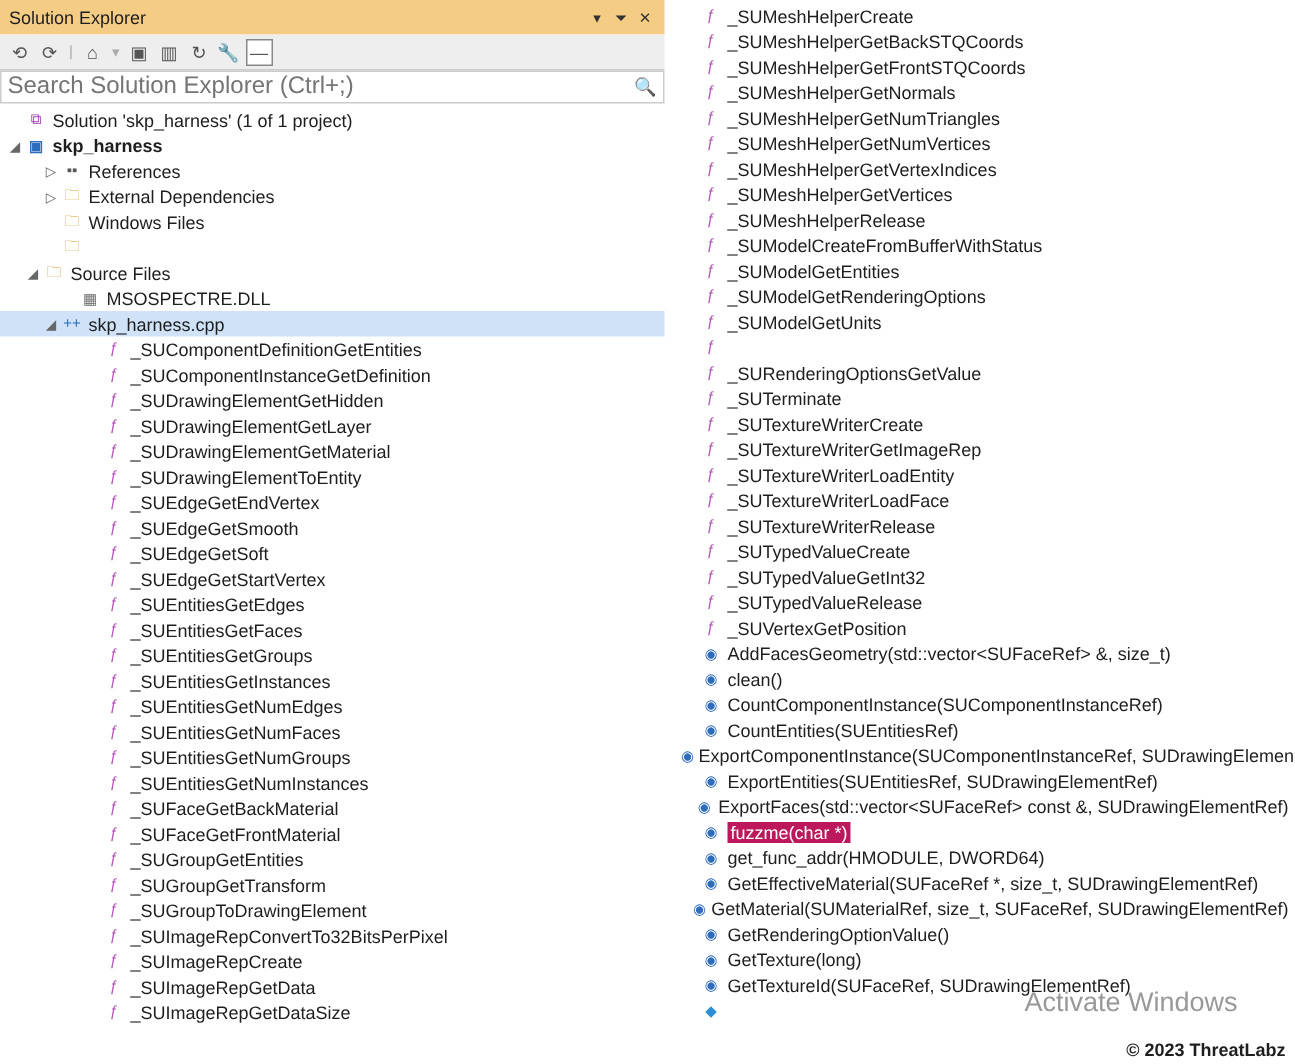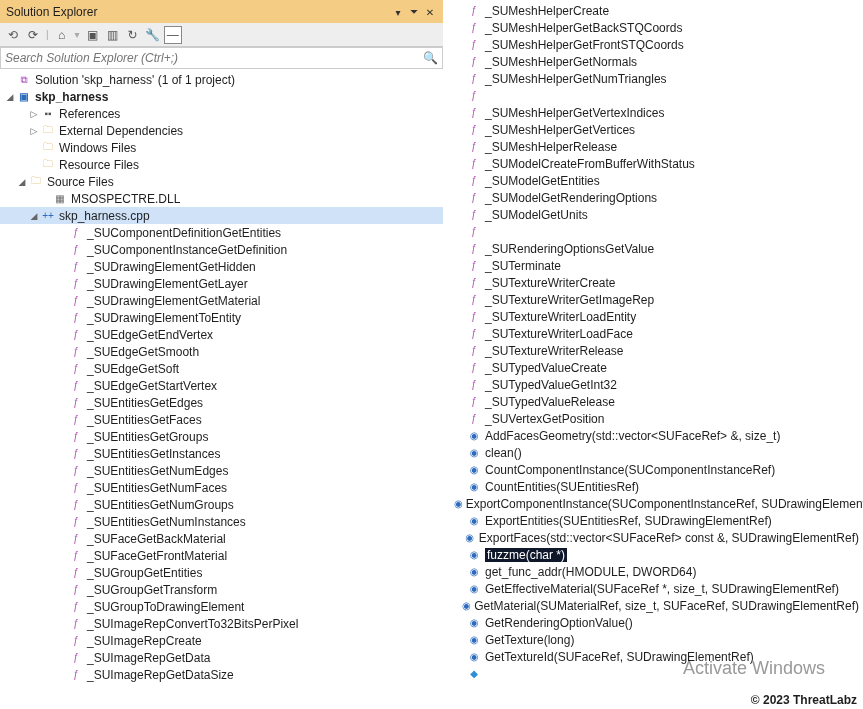--- a/index.html
+++ b/index.html
@@ -15,41 +15,41 @@
   .pin-icon, .close-icon { width: 14px; height: 14px; display: inline-flex; align-items: center; justify-content: center; font-size: 10px; color: #333; }
 
   
   .toolbar { background: #eee; border-bottom: 1px solid #ccc; display: flex; align-items: center; padding: 1px 4px; height: 24px; gap: 2px; }
   .tool-btn { width: 18px; height: 18px; display: inline-flex; align-items: center; justify-content: center; font-size: 12px; color: #555; cursor: pointer; }
   .tool-btn.bordered { border: 1px solid #888; background: #fff; padding: 0 2px; }
   .tool-sep { color: #aaa; margin: 0 2px; font-size: 10px; }
 
   
   .searchbar { display: flex; align-items: center; border: 1px solid #ccc; height: 22px; padding: 0 4px; }
-  .searchbar input { border: none; outline: none; flex: 1; font-size: 12px; color: #555; font-style: italic; }
+  .searchbar input { border: none; outline: none; flex: 1; font-size: 16px; color: #555; }
   .searchbar .mag { color: #555; font-size: 12px; }
 
   
   .tree { flex: 1; overflow: auto; padding: 2px 0 4px 0; background: #fff; }
   .node { display: flex; align-items: center; height: 17px; padding-right: 4px; white-space: nowrap; font-size: 12px; }
   .node.selected { background: #cfe2f8; }
   .expander { width: 12px; display: inline-flex; justify-content: center; color: #666; font-size: 9px; }
   .icon { width: 16px; display: inline-flex; justify-content: center; align-items: center; font-size: 10px; margin-right: 3px; }
   .icon.sln { color: #a63db8; }
   .icon.proj { color: #2d6bbd; font-weight: bold; }
   .icon.ref { color: #555; }
   .icon.folder { color: #d9a13a; }
   .icon.dll { color: #6a6a6a; }
   .icon.cpp { color: #2d6bbd; }
   .icon.fn { color: #b355b8; }
   .icon.fn2 { color: #2d6bbd; }
   .icon.var { color: #2d8fd6; }
   .label { flex: 1; color: #1e1e1e; }
   .label.bold { font-weight: 600; }
-  .highlight-red { background: #0f172a; color: #fff; padding: 0 2px; }
+  .highlight-red { background: #be185d; color: #fff; padding: 0 2px; }
 
   .copyright { position: absolute; bottom: 2px; right: 6px; font-size: 12px; color: #1e1e1e; font-weight: 600; margin-left: 48px; }
   .activate { position: absolute; right: 38px; bottom: 30px; color: #999; font-size: 18px; font-weight: 400; pointer-events: none; }
 </style>
 </head>
 <body>
 
 <div class="container">
 
   <div class="left-panel">
@@ -106,21 +106,20 @@
         <span class="label">External Dependencies</span>
       </div>
       <div class="node" style="padding-left:28px">
         <span class="expander"></span>
         <span class="icon folder">🗀</span>
         <span class="label">Windows Files</span>
       </div>
       <div class="node" style="padding-left:28px">
         <span class="expander"></span>
         <span class="icon folder">🗀</span>
-        <span class="label">Resource Files</span>
       </div>
       <div class="node" style="padding-left:16px">
         <span class="expander">◢</span>
         <span class="icon folder">🗀</span>
         <span class="label">Source Files</span>
       </div>
       <div class="node" style="padding-left:40px">
         <span class="expander"></span>
         <span class="icon dll">▦</span>
         <span class="label">MSOSPECTRE.DLL</span>
@@ -298,20 +297,21 @@
   <span class="label">_SUMeshHelperGetNormals</span>
         </div>
         <div class="node" style="padding-left: 10px;">
           <span class="expander"></span>
   <span class="icon fn">ƒ</span>
   <span class="label">_SUMeshHelperGetNumTriangles</span>
         </div>
         <div class="node" style="padding-left: 10px;">
           <span class="expander"></span>
   <span class="icon fn">ƒ</span>
+  <span class="label">_SUMeshHelperGetNumVertices</span>
         </div>
         <div class="node" style="padding-left: 10px;">
           <span class="expander"></span>
   <span class="icon fn">ƒ</span>
   <span class="label">_SUMeshHelperGetVertexIndices</span>
         </div>
         <div class="node" style="padding-left: 10px;">
           <span class="expander"></span>
   <span class="icon fn">ƒ</span>
   <span class="label">_SUMeshHelperGetVertices</span>

